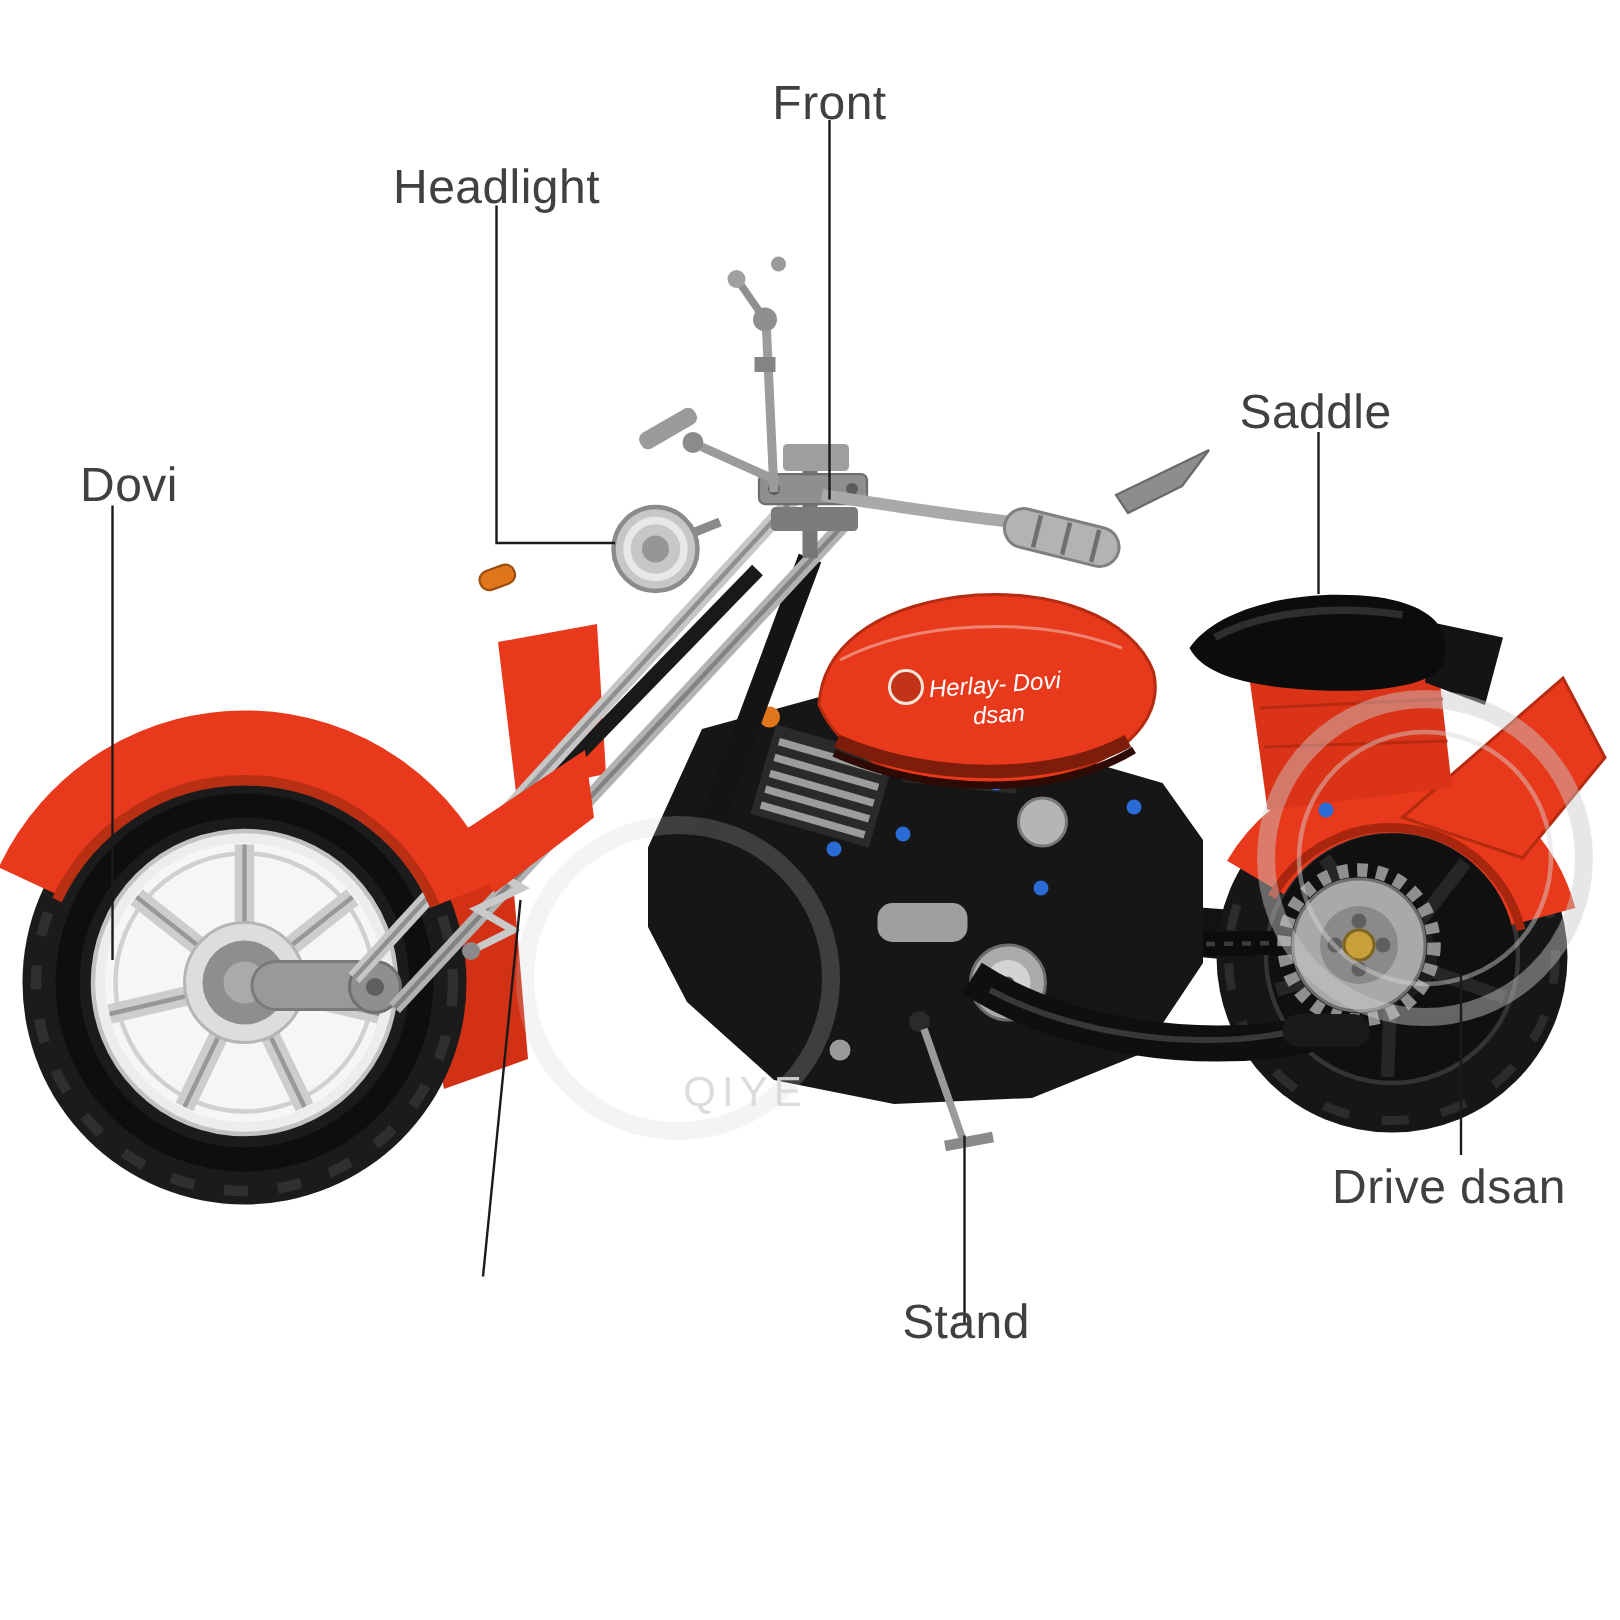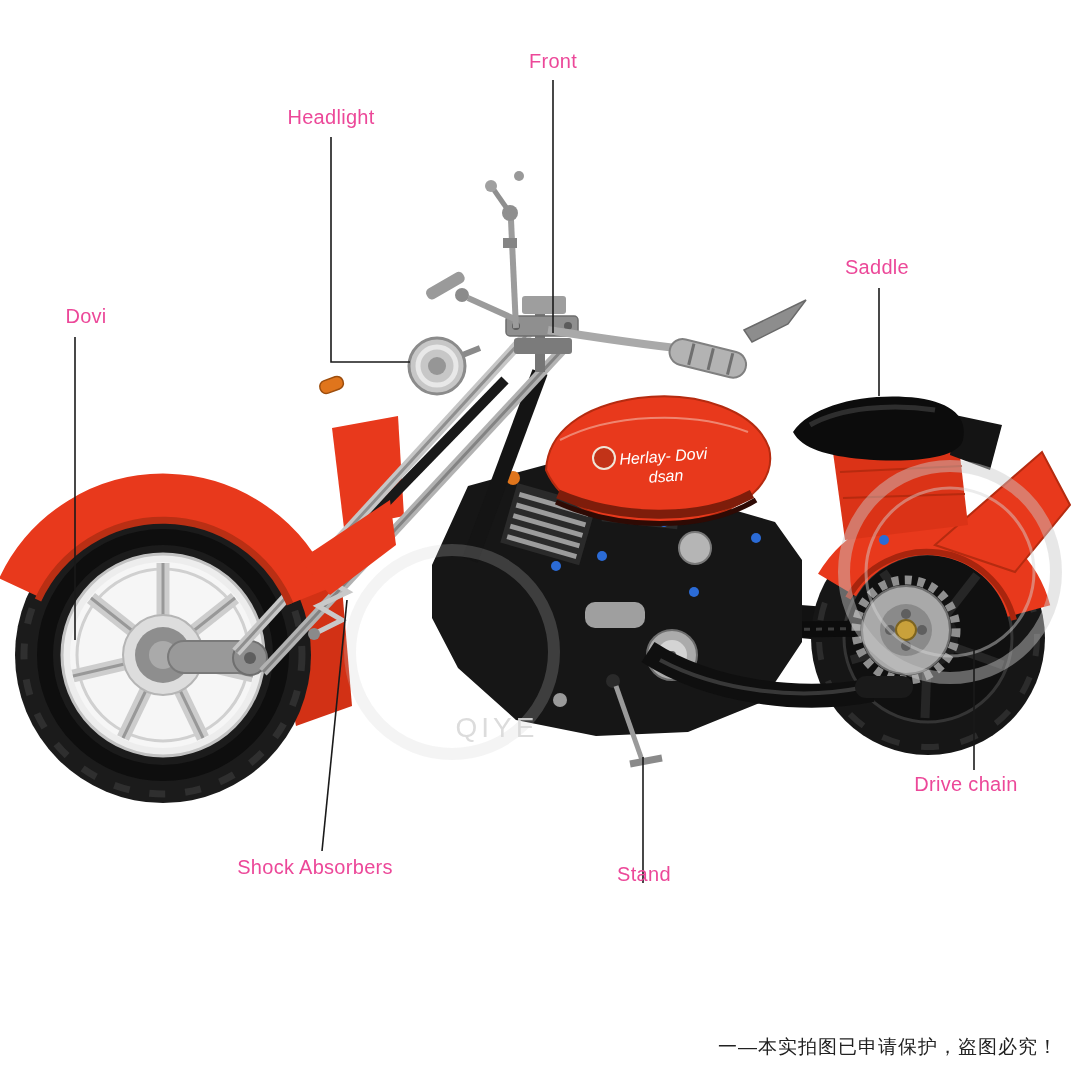--- a/index.html
+++ b/index.html
@@ -3,21 +3,21 @@
 <meta charset="utf-8">
 <style>
   html,body{margin:0;padding:0;background:#ffffff;}
   .stage{
     position:relative;width:1080px;height:1080px;background:#ffffff;overflow:hidden;
     font-family:"Liberation Sans", sans-serif;
   }
   .art{position:absolute;left:0;top:0;width:1080px;height:1080px;}
   .label{
     position:absolute;transform:translateX(-50%);
-    font-size:20px;color:#ec4899;white-space:nowrap;letter-spacing:.3px;
+    font-size:32px;color:#404040;white-space:nowrap;letter-spacing:.3px;
   }
   .footer-notice{
     position:absolute;top:1034px;right:22px;
     font-size:19px;color:#222;letter-spacing:1px;white-space:nowrap;
   }
 </style>
 </head>
 <body>
 
 <div class="stage">
@@ -250,19 +250,17 @@
       <path d="M322,851 L347,600"></path>
       <path d="M643,883 L643,757"></path>
       <path d="M974,770 L974,650"></path>
     </g>
   </svg>
 
   <div class="label" style="left:553px;top:50px">Front</div>
   <div class="label" style="left:331px;top:106px">Headlight</div>
   <div class="label" style="left:877px;top:256px">Saddle</div>
   <div class="label" style="left:86px;top:305px">Dovi</div>
-  <div class="label" style="left:315px;top:856px">Shock Absorbers</div>
   <div class="label" style="left:644px;top:863px">Stand</div>
-  <div class="label" style="left:966px;top:773px">Drive chain</div>
-
-  <div class="footer-notice">一—本实拍图已申请保护，盗图必究！</div>
+  <div class="label" style="left:966px;top:773px">Drive dsan</div>
+
 
 </div>
 
 </body></html>

